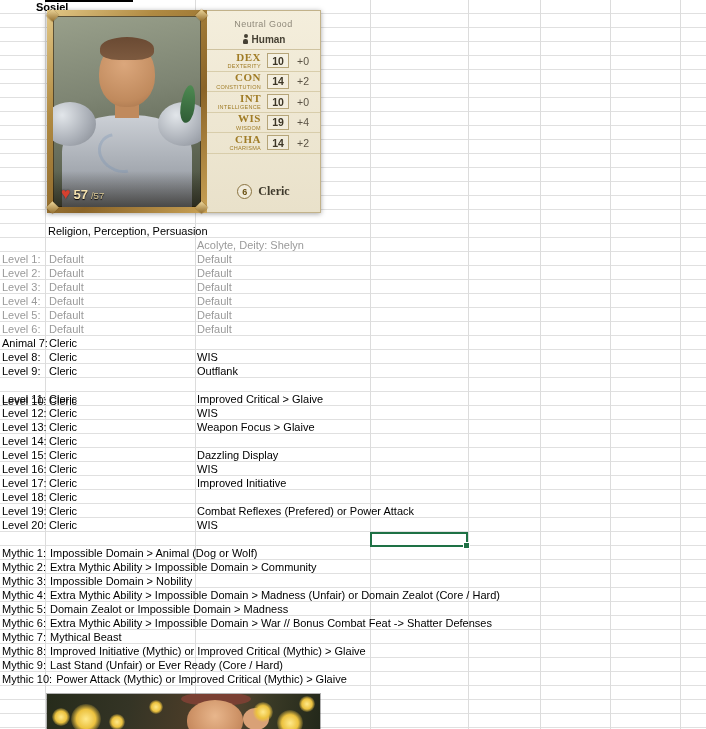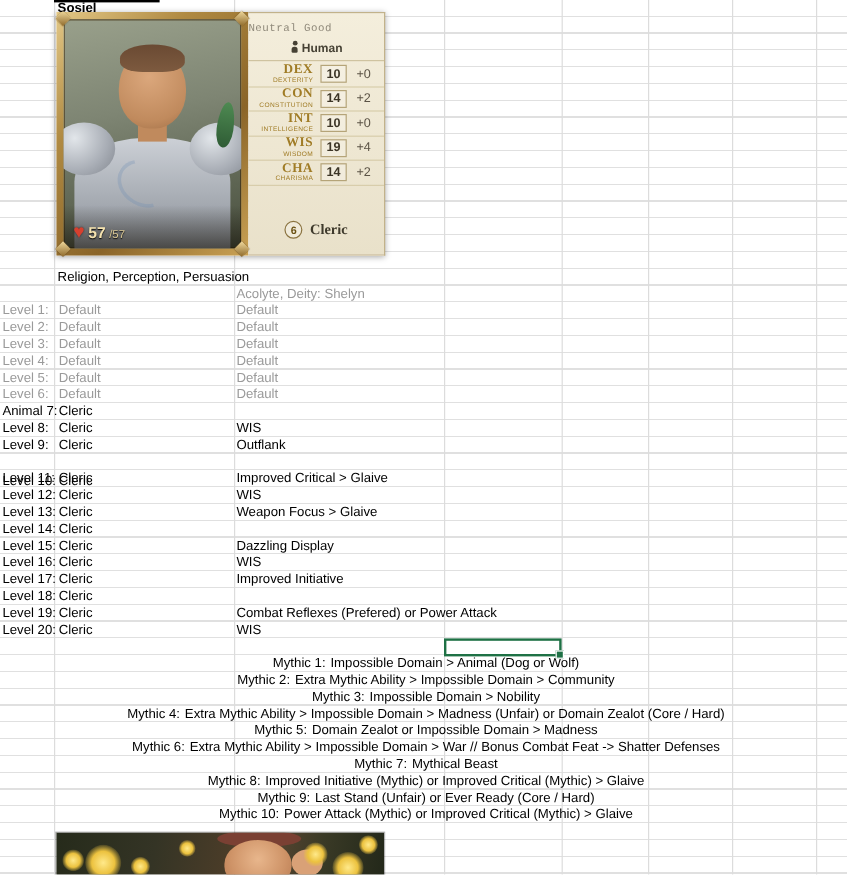--- a/index.html
+++ b/index.html
@@ -10,21 +10,21 @@
   .hgrid{position:absolute;inset:0;z-index:0;
     background-image:repeating-linear-gradient(to bottom,transparent 0,transparent 13px,#e0e0e0 13px,#e0e0e0 14px);}
   .vline{position:absolute;top:0;bottom:0;width:1px;background:#dcdcdc;z-index:0;}
   .b1-border{position:absolute;left:45px;top:0;width:88px;height:2px;background:#000;z-index:3;}
 
   .cell{position:absolute;font-size:11px;line-height:14px;white-space:nowrap;color:#000;z-index:2;}
   .title{font-weight:bold;}
   .muted, .muted span{color:#9a9a9a;}
 
   .sheet-row{position:absolute;left:0;width:706px;height:14px;font-size:11px;line-height:14px;
-             white-space:nowrap;z-index:2;color:#000;text-align:center;}
+             white-space:nowrap;z-index:2;color:#000;}
   .sheet-row span{white-space:nowrap;}
   .c-a{position:absolute;left:2px;}
   .c-b{position:absolute;left:49px;}
   .c-c{position:absolute;left:197px;}
   .inline-row{padding-left:2px;}
   .m-lab{margin-right:4px;}
 
   .selection{position:absolute;left:370px;top:532px;width:98px;height:15px;box-sizing:border-box;
              border:2px solid #1E7145;z-index:4;background:transparent;}
   .selection::after{content:"";position:absolute;right:-4px;bottom:-4px;width:5px;height:5px;
@@ -59,22 +59,22 @@
         transform:rotate(30deg);}
   .hpbar{position:absolute;left:0;right:0;bottom:0;height:36px;
         background:linear-gradient(transparent,rgba(20,15,5,.55));}
   .hp{position:absolute;left:8px;bottom:4px;display:flex;align-items:baseline;gap:3px;}
   .heart{color:#d6402f;font-size:16px;line-height:1;text-shadow:0 0 2px rgba(0,0,0,.6);}
   .hp-cur{font-size:13px;font-weight:bold;color:#f5e3b0;text-shadow:0 1px 1px #000;}
   .hp-rest i{font-style:normal;font-size:9.5px;color:#d9c794;text-shadow:0 1px 1px #000;}
 
   .panel{position:relative;flex:1;box-sizing:border-box;padding-top:8px;
         background:linear-gradient(#f4eedc,#e9e1ca);border:1px solid #c2b28a;border-left:none;}
-  .alignment{text-align:left;font-size:9px;color:#8f897a;letter-spacing:.4px;
-        font-family:Liberation Mono, monospace;}
+  .alignment{text-align:center;font-size:9px;color:#8f897a;letter-spacing:.4px;
+        font-family:Liberation Sans, sans-serif;}
   .race-row{margin-top:5px;text-align:center;font-size:10px;font-weight:bold;color:#464134;
         border-bottom:1px solid #cfc3a0;padding-bottom:4px;}
   .race-icon{display:inline-block;width:7px;height:10px;position:relative;margin-right:3px;vertical-align:-1px;}
   .race-icon::before{content:"";position:absolute;top:0;left:2px;width:4px;height:4px;border-radius:50%;background:#464134;}
   .race-icon::after{content:"";position:absolute;top:4.5px;left:1px;width:5.5px;height:5.5px;
         border-radius:40% 40% 20% 20%;background:#464134;}
   .stats{margin-top:1px;}
   .stat-row{display:flex;align-items:center;height:19.5px;border-bottom:1px solid #d8cdab;padding-left:2px;}
   .st-lab{width:52px;display:flex;flex-direction:column;align-items:flex-end;line-height:1;}
   .st-abbr{font-size:11px;font-weight:bold;color:#a07c26;letter-spacing:.5px;
@@ -108,21 +108,21 @@
   <div class="hgrid"></div>
   <div class="vline" style="left:45px"></div>
   <div class="vline" style="left:195px"></div>
   <div class="vline" style="left:370px"></div>
   <div class="vline" style="left:468px"></div>
   <div class="vline" style="left:540px"></div>
   <div class="vline" style="left:610px"></div>
   <div class="vline" style="left:680px"></div>
   <div class="b1-border"></div>
 
-  <span class="cell title" style="left:48px;top:0">Sosiel</span>
+  <span class="cell title" style="left:36px;top:0">Sosiel</span>
   <span class="cell" style="left:48px;top:224px">Religion, Perception, Persuasion</span>
   <span class="cell muted" style="left:197px;top:238px">Acolyte, Deity: Shelyn</span>
 
   <div id="level-rows">
       <div class="sheet-row muted" style="top: 252px;">
         <span class="c-a">Level 1:</span>
         <span class="c-b">Default</span>
         <span class="c-c">Default</span>
       </div>
       <div class="sheet-row muted" style="top: 266px;">

